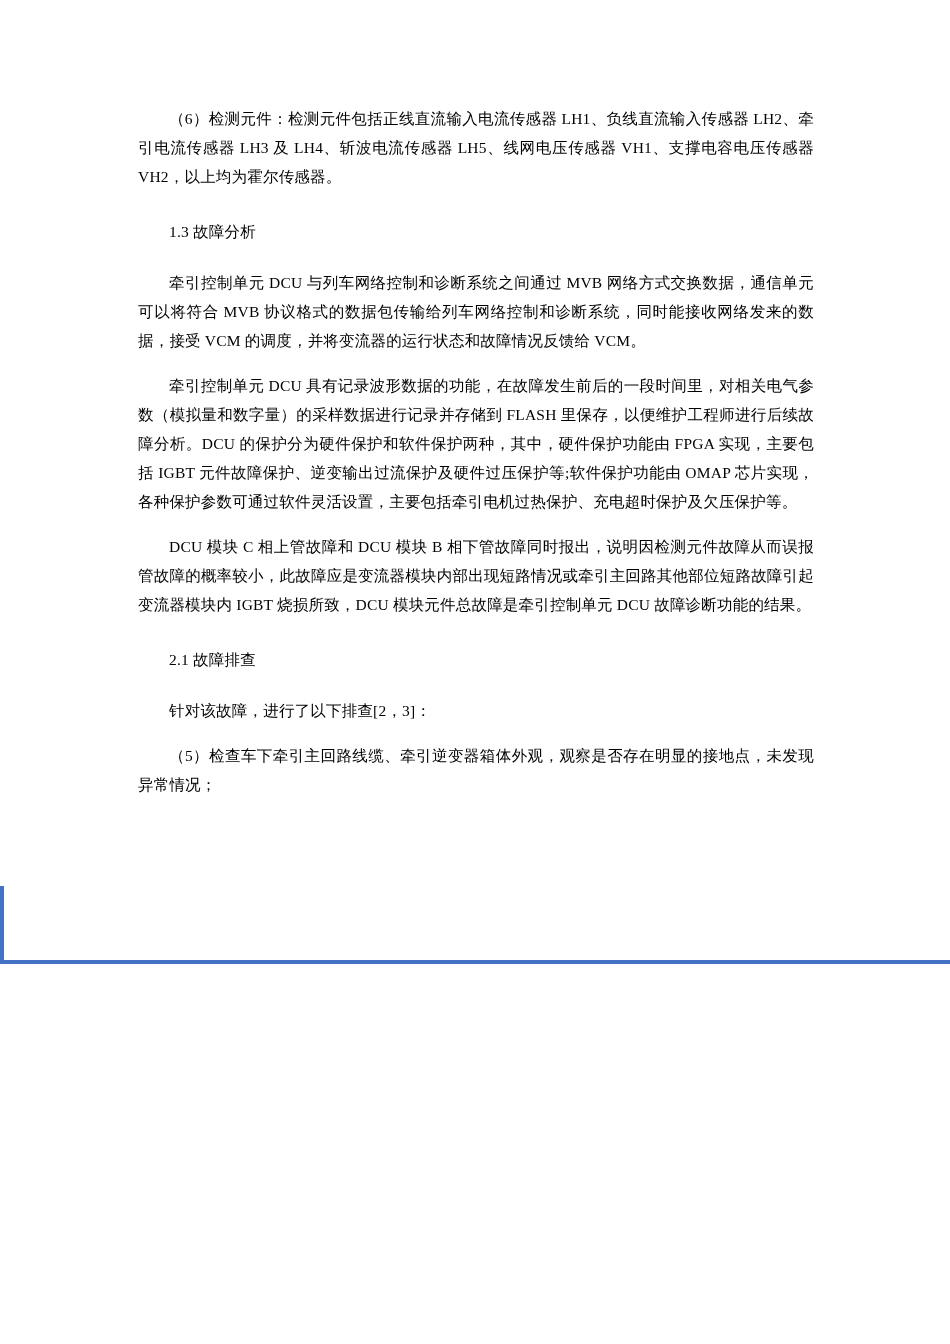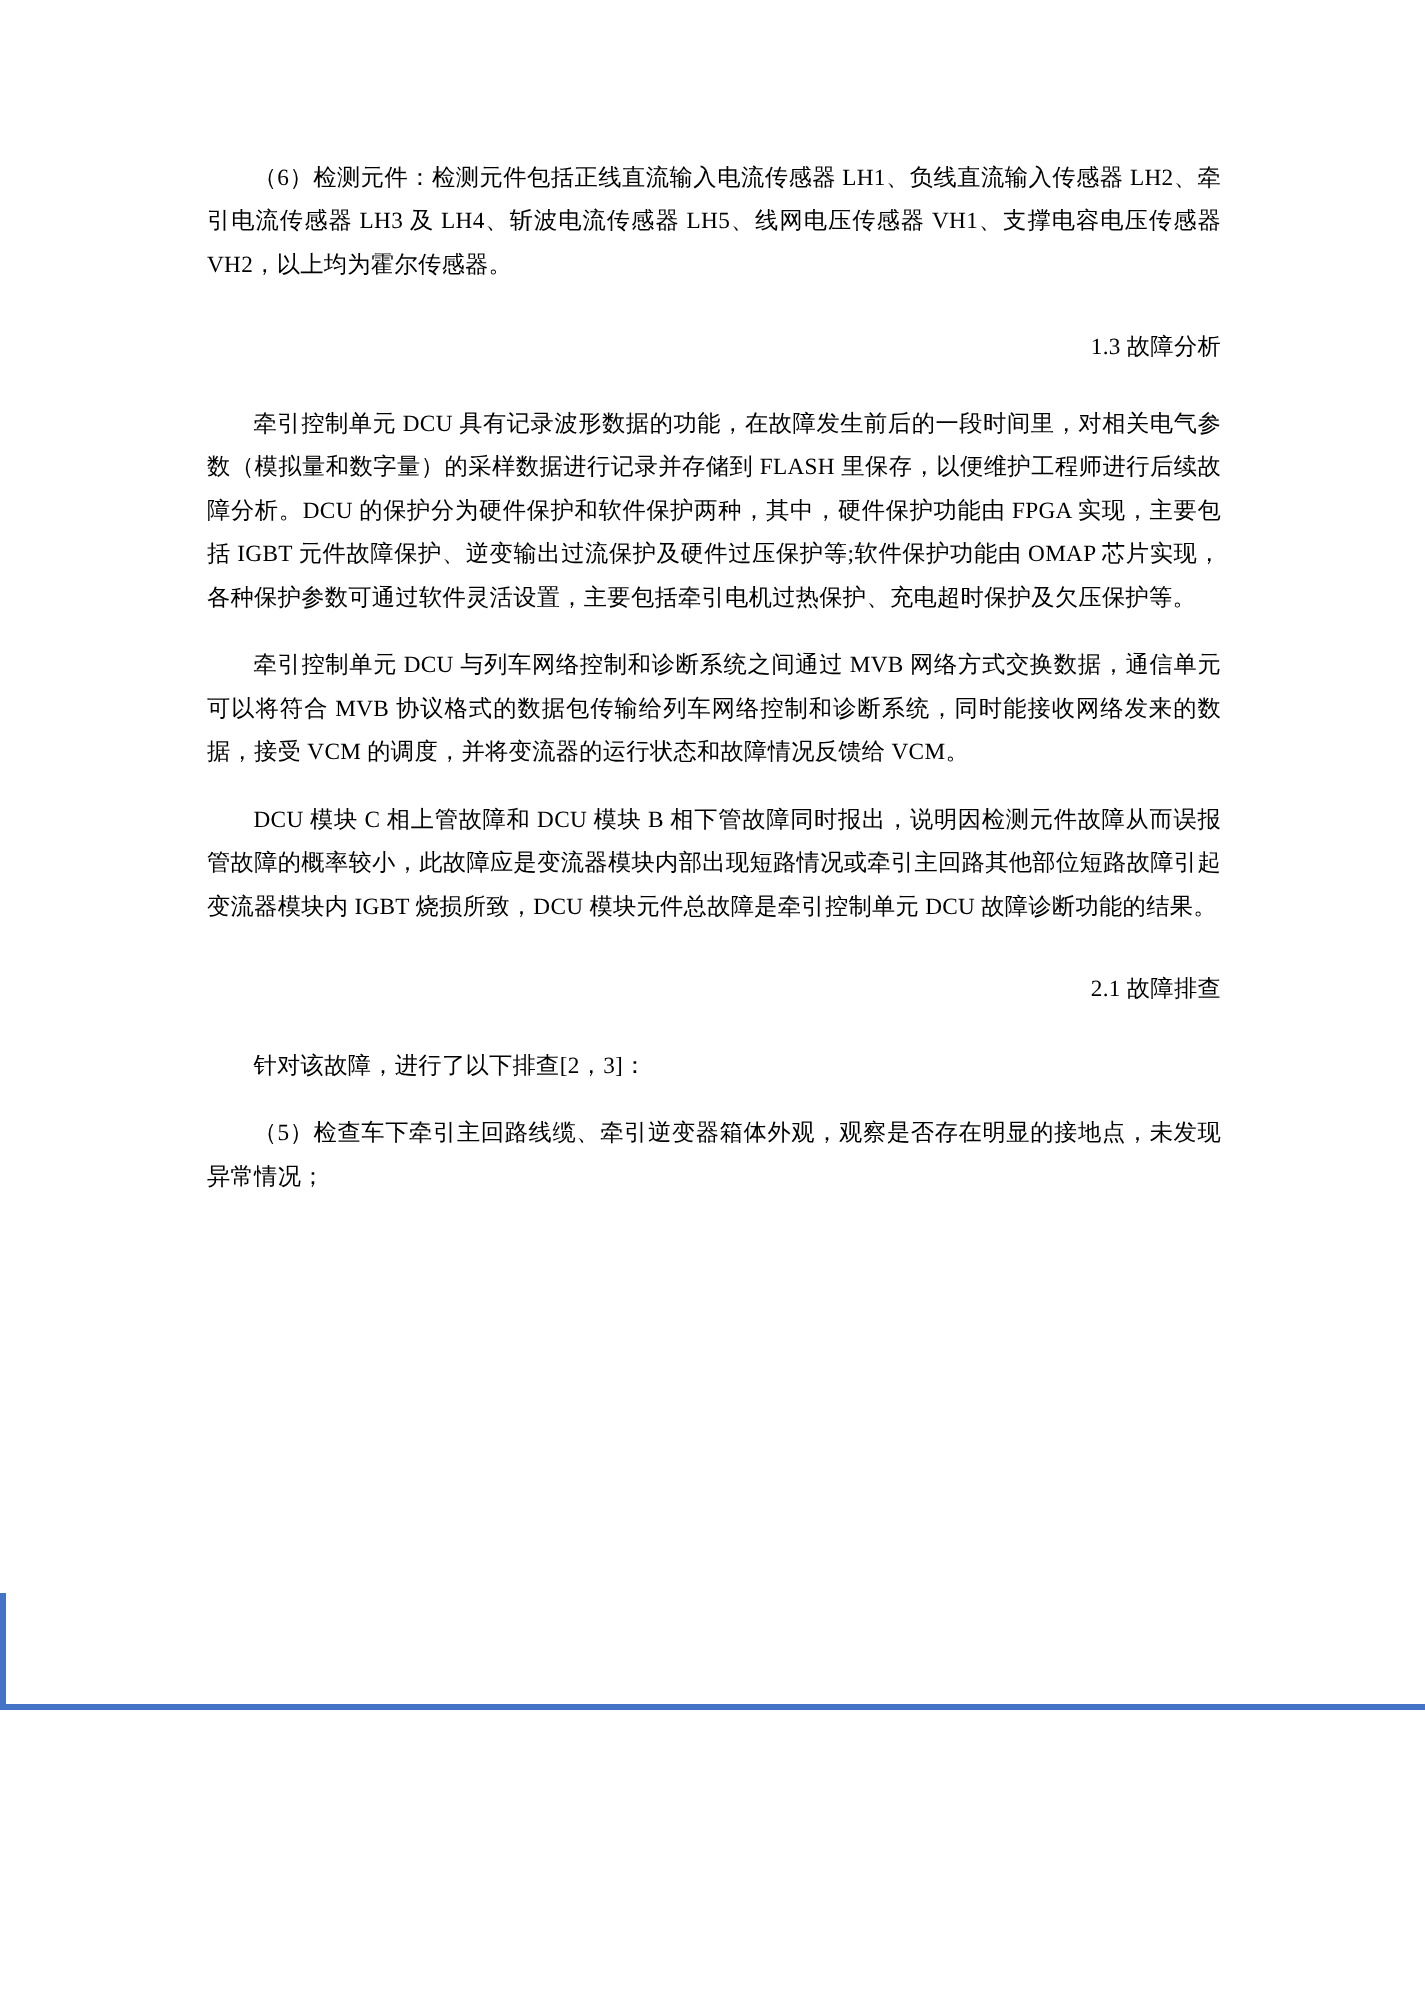--- a/index.html
+++ b/index.html
@@ -3,21 +3,21 @@
 <meta charset="utf-8">
 <style>
   html, body {
     margin: 0;
     padding: 0;
     background: #ffffff;
   }
   .page {
     position: relative;
     width: 950px;
-    height: 1140px;
+    height: 964px;
     margin: 0 auto;
     background: var(--page-bg, #ffffff);
     overflow: hidden;
     font-family: "Liberation Serif", "DejaVu Serif", serif;
     color: var(--text-color, #000000);
   }
   .content {
     position: absolute;
     top: 104px;
     left: 138px;
@@ -28,21 +28,21 @@
     font-size: 15.5px;
     line-height: 29px;
     text-align: justify;
     text-indent: 2em;
     letter-spacing: 0.2px;
     word-break: break-word;
   }
   .para.heading {
     margin-top: 26px;
     margin-bottom: 22px;
-    text-align: right;
+    text-align: left;
   }
   .accent-left {
     position: absolute;
     left: 0;
     bottom: 0;
     width: 4px;
     height: 78px;
     background: var(--accent, #4472c4);
   }
   .accent-bottom {
@@ -54,22 +54,22 @@
     background: var(--accent, #4472c4);
   }
 </style>
 </head>
 <body>
 
 <div class="page">
   <div class="content">
     <p class="para">（6）检测元件：检测元件包括正线直流输入电流传感器 LH1、负线直流输入传感器 LH2、牵引电流传感器 LH3 及 LH4、斩波电流传感器 LH5、线网电压传感器 VH1、支撑电容电压传感器 VH2，以上均为霍尔传感器。</p>
     <p class="para heading">1.3 故障分析</p>
+    <p class="para">牵引控制单元 DCU 与列车网络控制和诊断系统之间通过 MVB 网络方式交换数据，通信单元可以将符合 MVB 协议格式的数据包传输给列车网络控制和诊断系统，同时能接收网络发来的数据，接受 VCM 的调度，并将变流器的运行状态和故障情况反馈给 VCM。</p>
     <p class="para">牵引控制单元 DCU 具有记录波形数据的功能，在故障发生前后的一段时间里，对相关电气参数（模拟量和数字量）的采样数据进行记录并存储到 FLASH 里保存，以便维护工程师进行后续故障分析。DCU 的保护分为硬件保护和软件保护两种，其中，硬件保护功能由 FPGA 实现，主要包括 IGBT 元件故障保护、逆变输出过流保护及硬件过压保护等;软件保护功能由 OMAP 芯片实现，各种保护参数可通过软件灵活设置，主要包括牵引电机过热保护、充电超时保护及欠压保护等。</p>
-    <p class="para">牵引控制单元 DCU 与列车网络控制和诊断系统之间通过 MVB 网络方式交换数据，通信单元可以将符合 MVB 协议格式的数据包传输给列车网络控制和诊断系统，同时能接收网络发来的数据，接受 VCM 的调度，并将变流器的运行状态和故障情况反馈给 VCM。</p>
     <p class="para">DCU 模块 C 相上管故障和 DCU 模块 B 相下管故障同时报出，说明因检测元件故障从而误报管故障的概率较小，此故障应是变流器模块内部出现短路情况或牵引主回路其他部位短路故障引起变流器模块内 IGBT 烧损所致，DCU 模块元件总故障是牵引控制单元 DCU 故障诊断功能的结果。</p>
     <p class="para heading">2.1 故障排查</p>
     <p class="para">针对该故障，进行了以下排查[2，3]：</p>
     <p class="para">（5）检查车下牵引主回路线缆、牵引逆变器箱体外观，观察是否存在明显的接地点，未发现异常情况；</p>
   </div>
   <div class="accent-left"></div>
   <div class="accent-bottom"></div>
 </div>
 
 </body></html>

